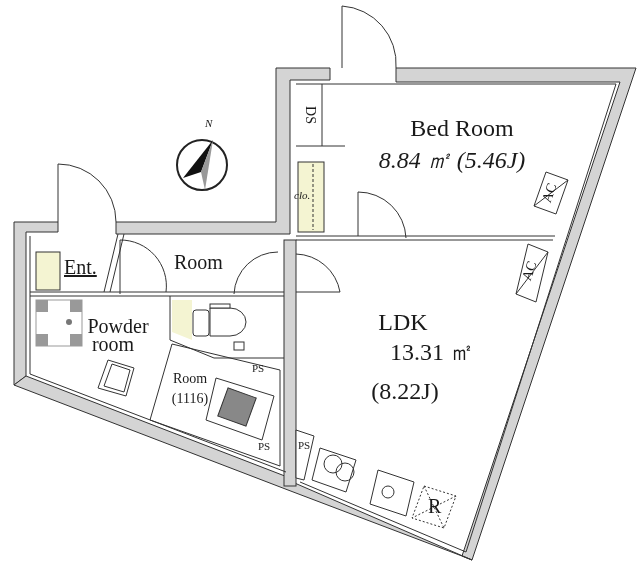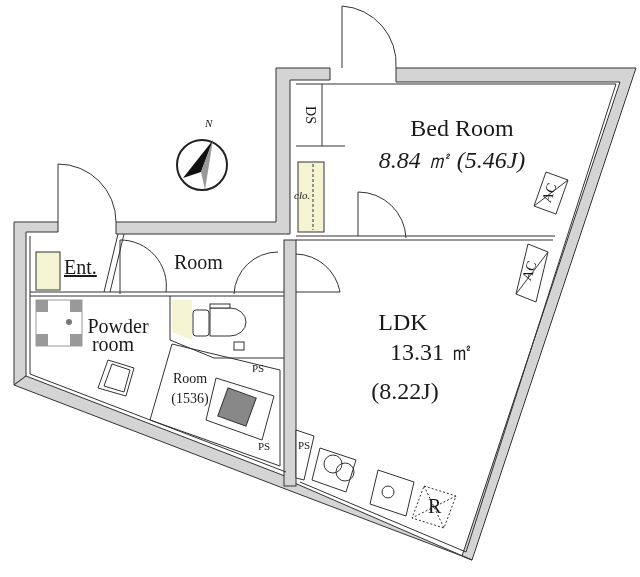--- a/index.html
+++ b/index.html
@@ -126,21 +126,21 @@
 <div class="lbl big center" style="left:404px;top:340px;margin-left:28px;">13.31 ㎡</div>
 <div class="lbl big center" style="left:405px;top:379px;">(8.22J)</div>
 
 <div class="lbl mid" style="left:64px;top:257px;text-decoration:underline;">Ent.</div>
 <div class="lbl mid" style="left:174px;top:252px;">Room</div>
 
 <div class="lbl mid center" style="left:118px;top:316px;">Powder</div>
 <div class="lbl mid center" style="left:113px;top:334px;text-align:center;">room</div>
 
 <div class="lbl sm center" style="left:190px;top:372px;">Room</div>
-<div class="lbl sm center" style="left:190px;top:392px;">(1536)</div>
+<div class="lbl sm center" style="left:190px;top:392px;">(1116)</div>
 
 <div class="lbl xs" style="left:294px;top:190px;font-style:italic;">clo.</div>
 <div class="lbl sm" style="left:301px;top:108px;transform:rotate(90deg);">DS</div>
 
 <div class="lbl sm" style="left:540px;top:186px;transform:rotate(-70deg);">AC</div>
 <div class="lbl sm" style="left:520px;top:264px;transform:rotate(-70deg);">AC</div>
 
 <div class="lbl xs" style="left:252px;top:363px;">PS</div>
 <div class="lbl xs" style="left:258px;top:441px;">PS</div>
 <div class="lbl xs" style="left:298px;top:440px;">PS</div>

